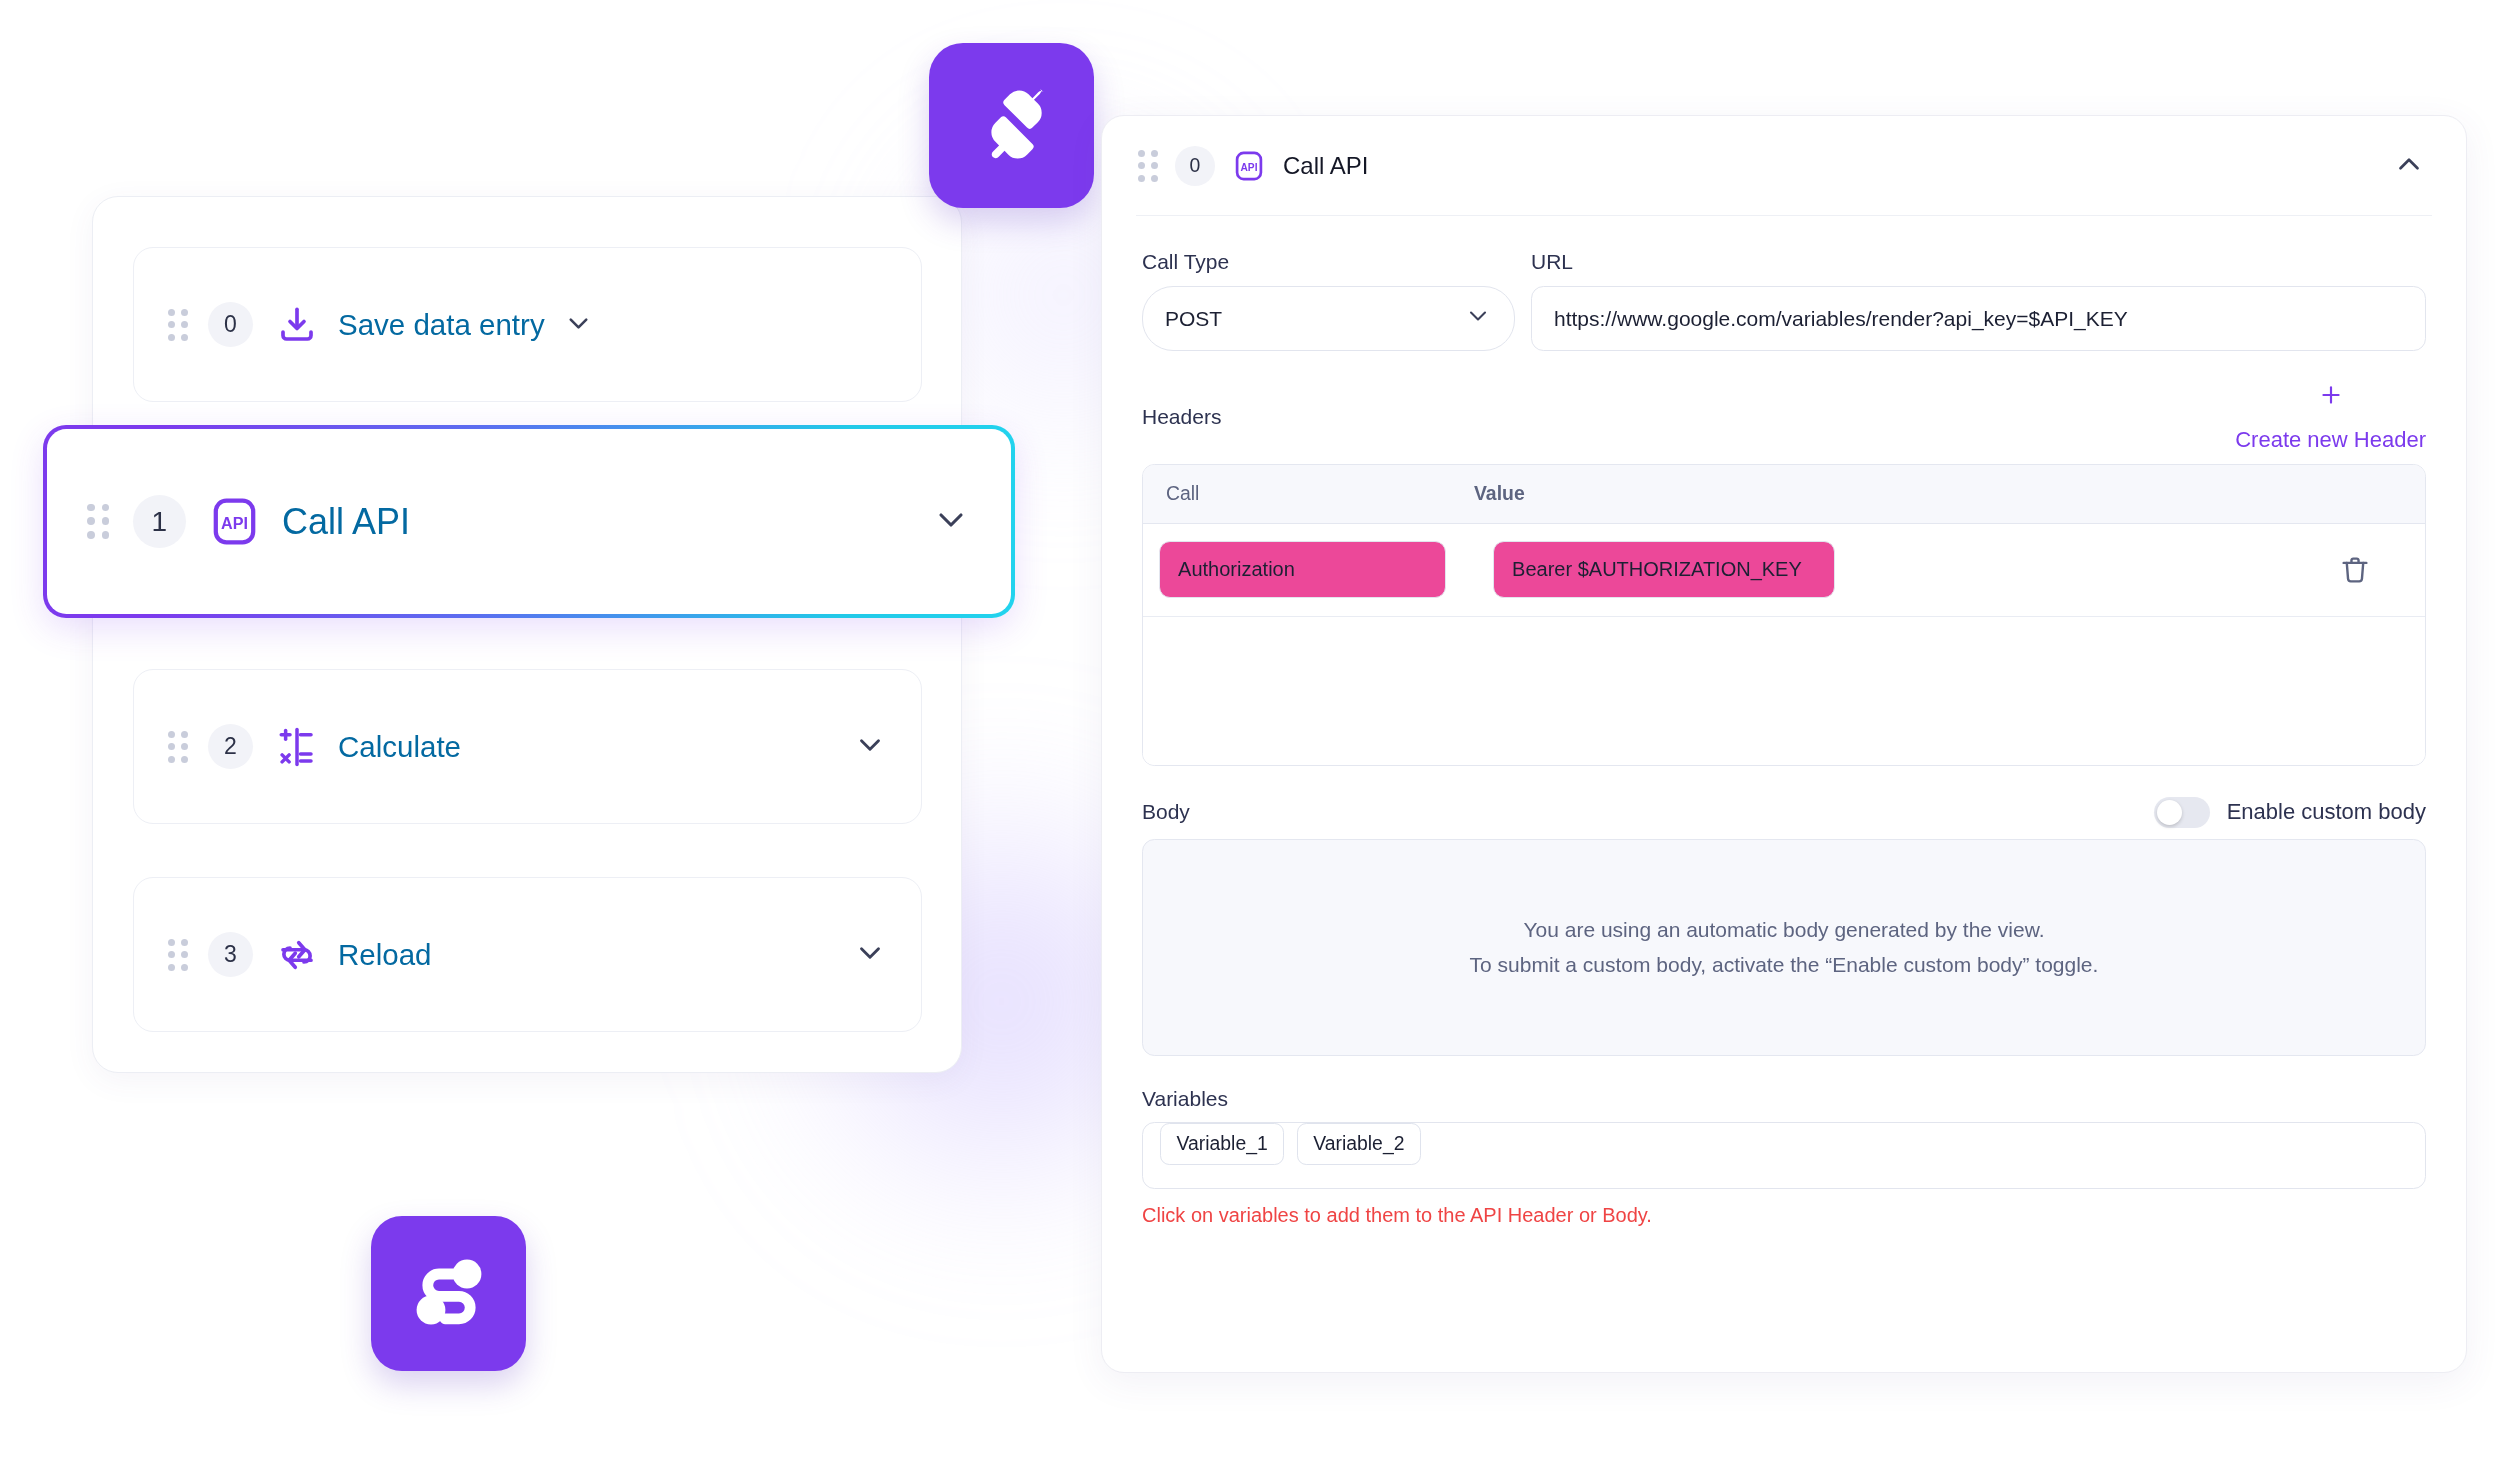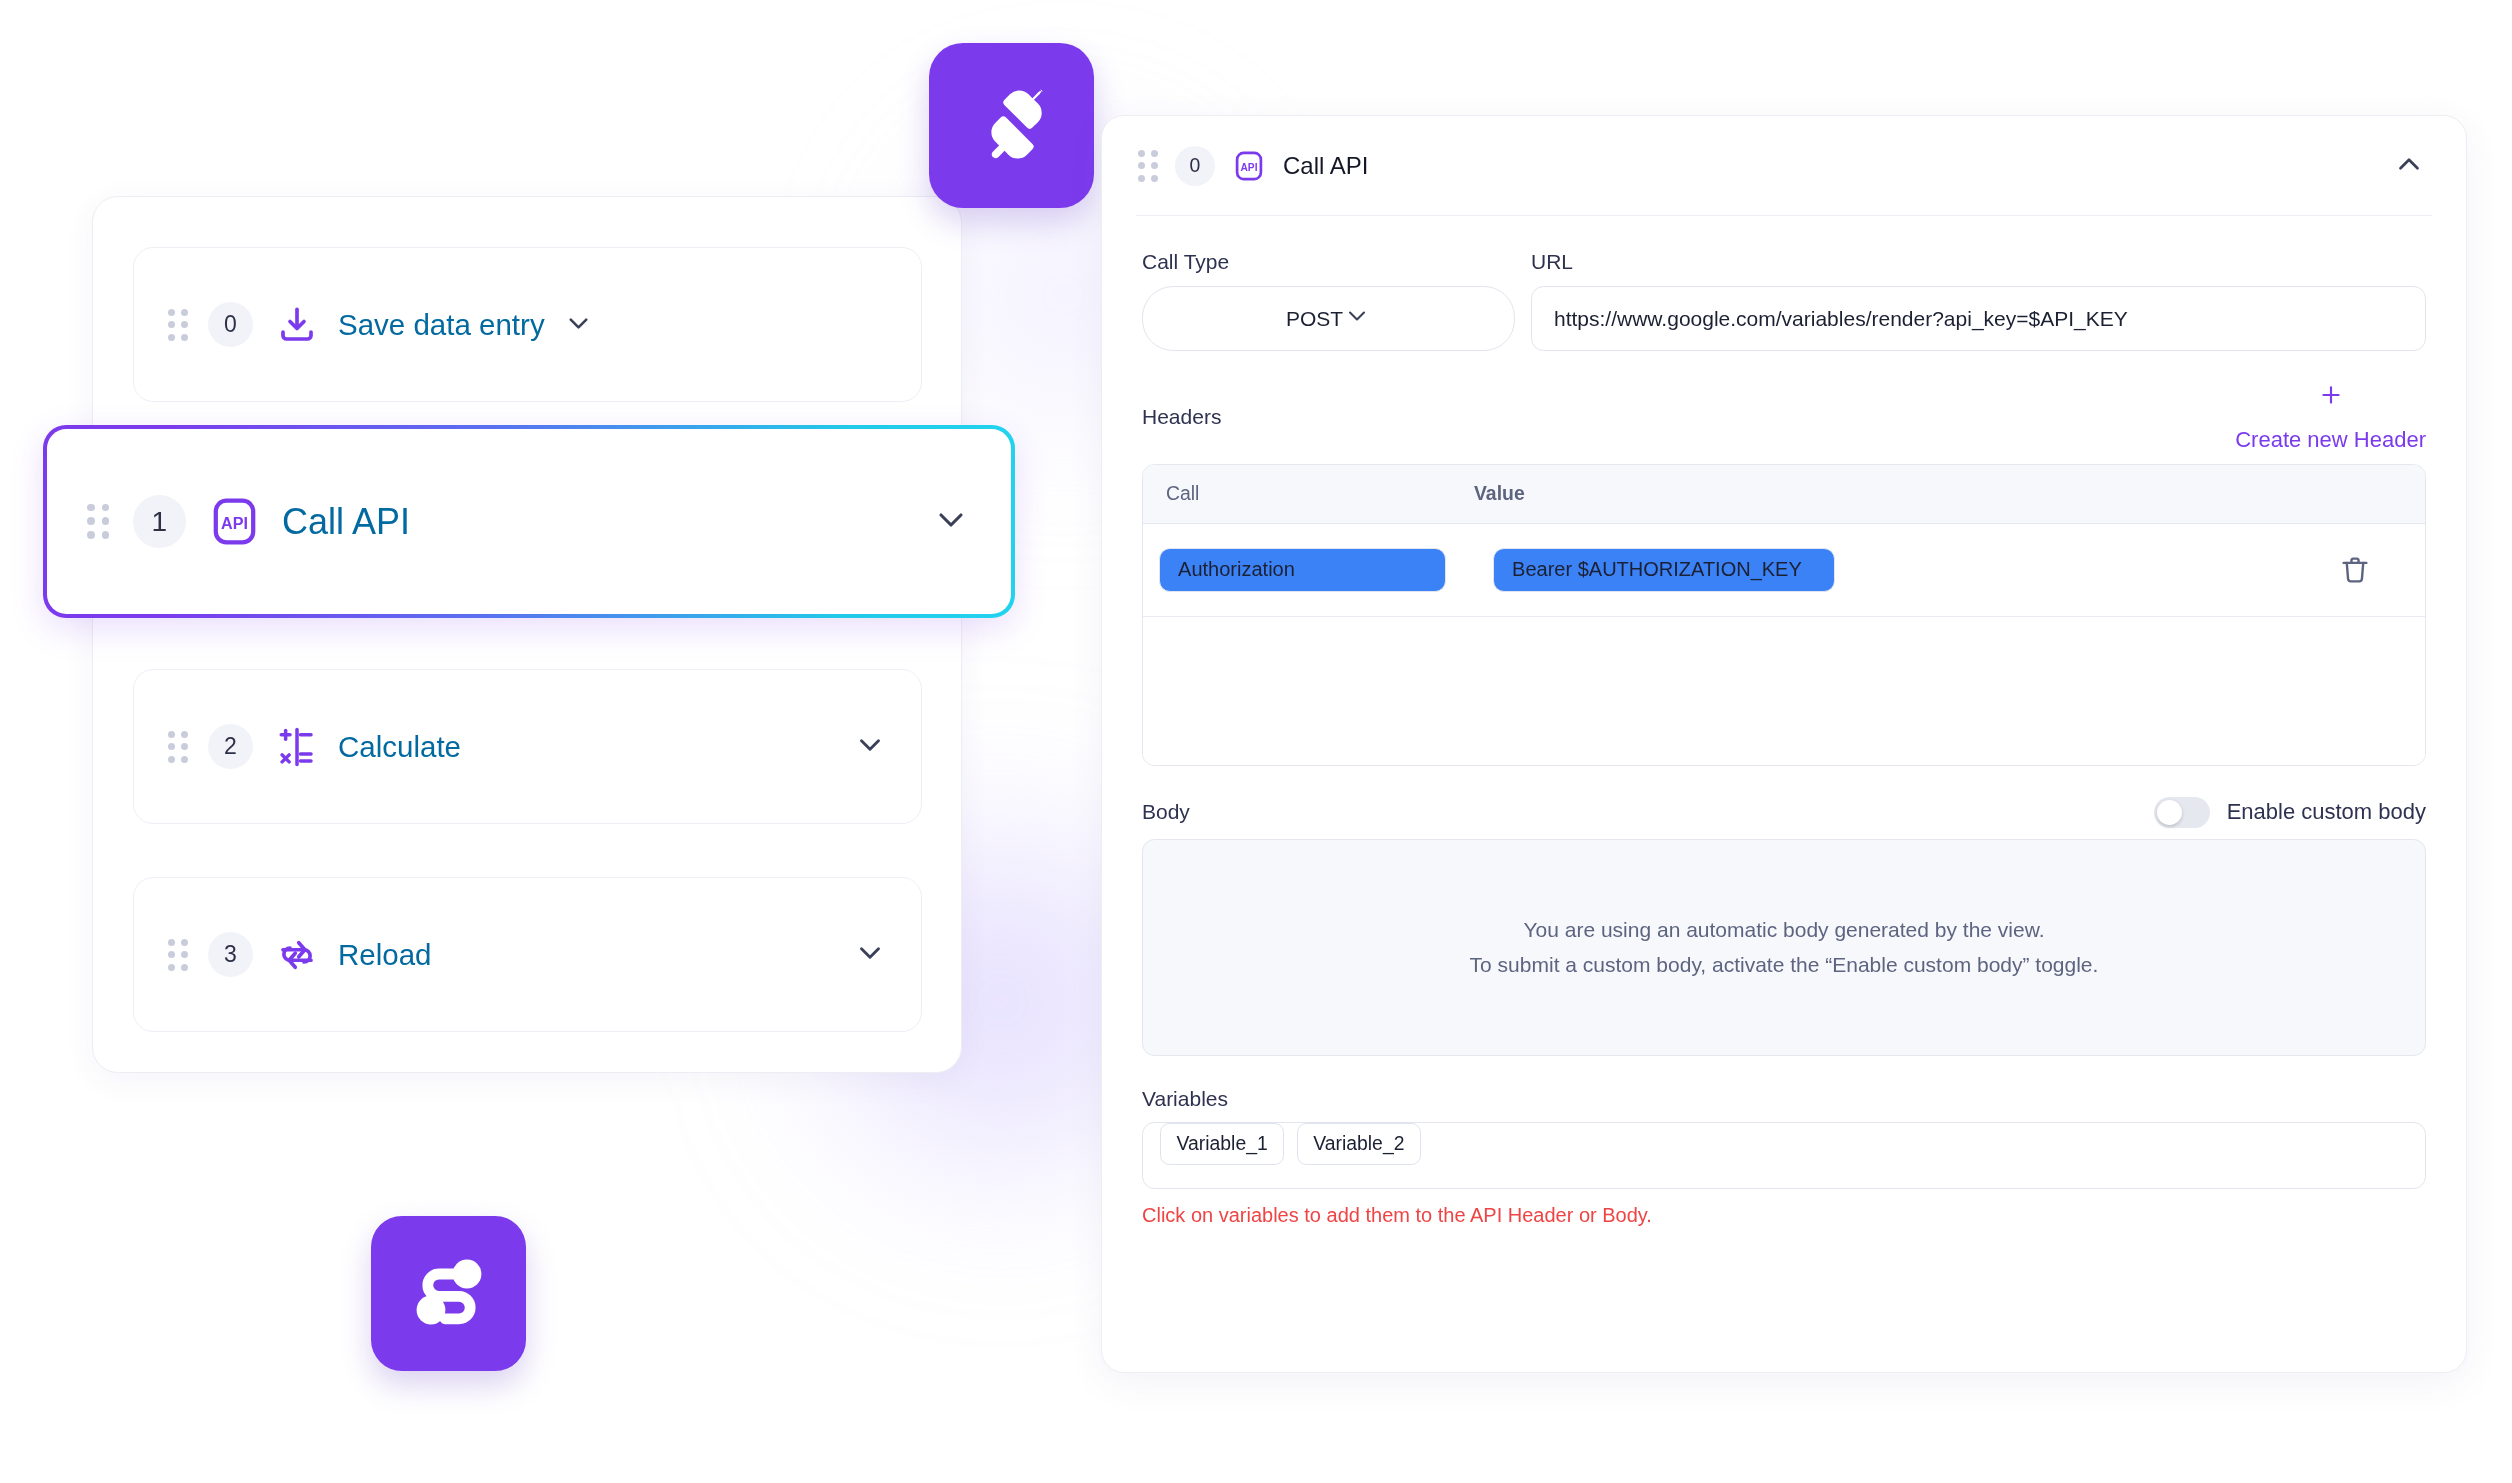--- a/index.html
+++ b/index.html
@@ -98,34 +98,34 @@
   .field-label { font-size: 21px; color:#2d3250; margin-bottom: 12.4px; }
   .row-2 { display:flex; gap: 16px; }
   .col-calltype { width: 373px; }
   .col-url { flex:1; }
 
   .input {
     height: 65px; border:0.8px solid #e2e5ee; border-radius: 12.4px;
     background:#fff; display:flex; align-items:center; padding: 0 22px;
     font-size: 21px; color:#1c2033;
   }
-  .input.select { justify-content: center; border-radius: 31px; }
+  .input.select { justify-content: space-between; border-radius: 31px; }
 
   .section-head { display:flex; align-items:center; justify-content:space-between; margin: 31px 0 11px; }
   .link-accent { display:flex; align-items:center; gap:12.4px; color:#7c3aed; font-size:22px; cursor:pointer;flex-direction:column; }
 
   .tbl { border:0.8px solid #e4e7f0; border-radius: 12.4px; overflow:hidden; }
   .tbl-head { height: 59px; background:#f7f8fc; display:flex; align-items:center;
               border-bottom:0.8px solid #e4e7f0; }
   .th { font-size:19.4px; color:#5d6480; }
   .th-name { width: 311px; padding-left: 23px; }
   .th-value { padding-left: 20px; font-weight: bold; }
   .tbl-row { height: 93px; display:flex; align-items:center; padding: 0 20px 0 15.5px;
              border-bottom:0.8px solid #e9ecf3; }
-  .cell-input { height: 44px; border:0.8px solid #e2e5ee; border-radius: 11px; background:#3b82f6;
+  .cell-input { height: 57px; border:0.8px solid #e2e5ee; border-radius: 11px; background:#ec4899;
                 display:flex; align-items:center; padding:0 18.6px; font-size:20px; color:#1c2033; }
   .cell-name { width: 287px; }
   .cell-value { width: 342px; margin-left: 47px; }
   .tbl-empty { height: 148px; background:#fff; }
 
   .toggle { width: 56px; height: 31px; border-radius: 15.5px; background:#e6e8f0;
             display:flex; align-items:center; padding: 3.1px; cursor:pointer; }
   .toggle .knob { width:25px; height:25px; border-radius:50%; background:#fff;
                   box-shadow: 0 1.6px 3.9px rgba(0,0,0,.18); }
   .toggle-label { font-size:22px; color:#2d3250; margin-left: 17px; }

